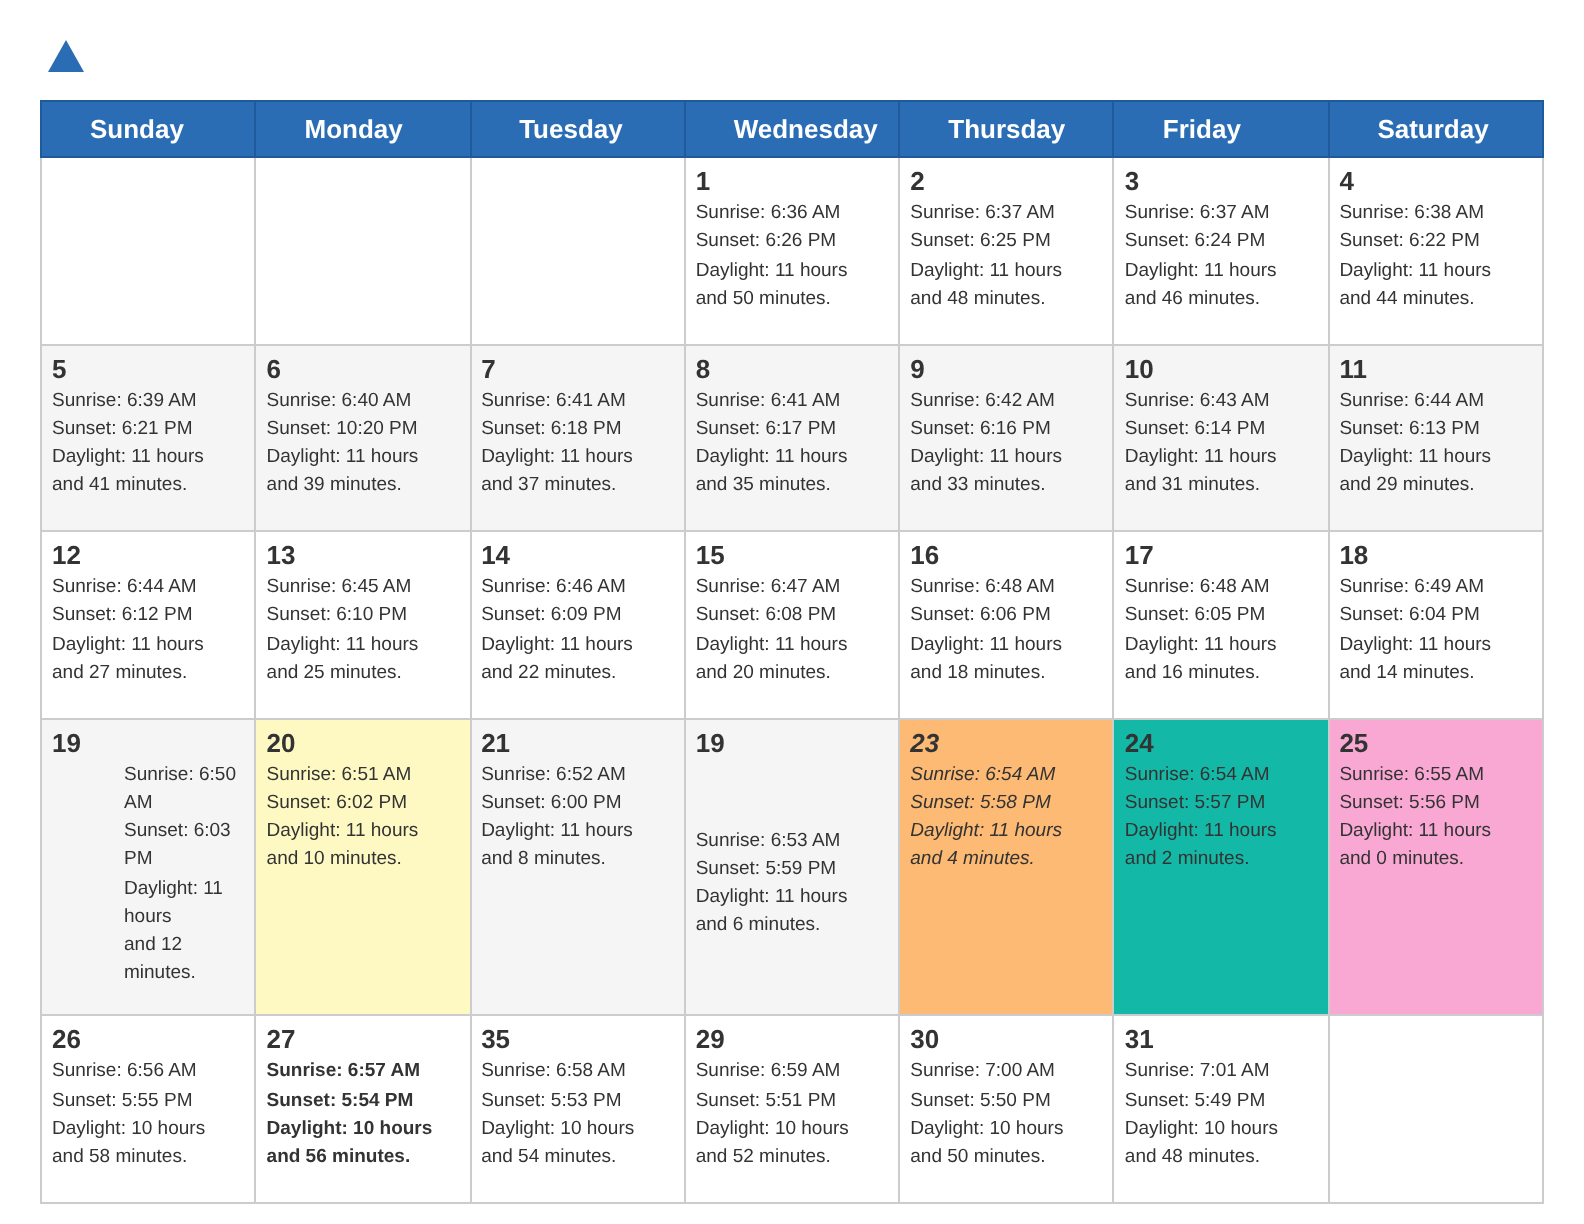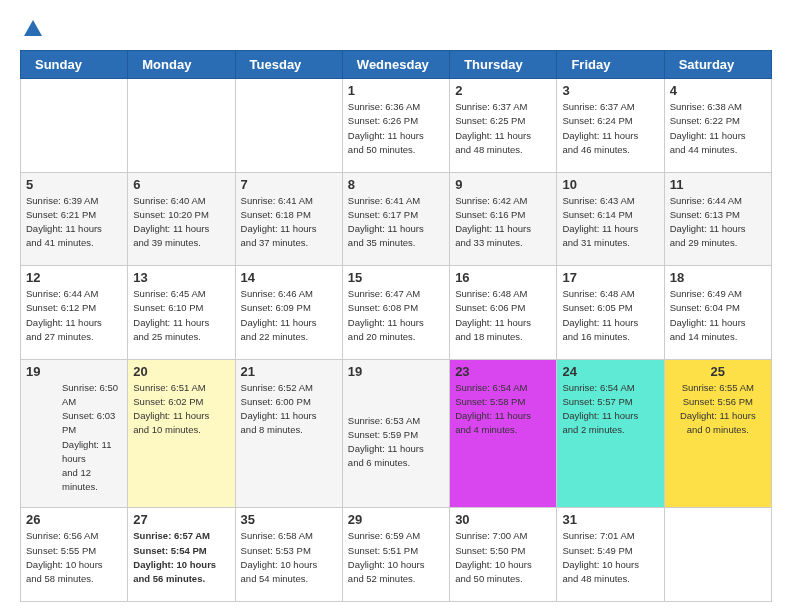--- a/index.html
+++ b/index.html
@@ -65,21 +65,21 @@
       flex: 1;
       border: 1px solid #ccc;
       border-collapse: collapse;
       width: 100%;
       table-layout: fixed;
     }
     .calendar th {
       background-color: #2a6db5;
       color: #fff;
       text-align: left;
-      padding: 6px 14px;
+      padding: 6px 24px;
       font-size: 13px;
       font-weight: 600;
       border: 1px solid #1e5a9c;
     }
     .calendar td {
       vertical-align: top;
       padding: 4px 5px;
       border: 1px solid #ccc;
       font-size: 9.5px;
       color: #333;
@@ -292,35 +292,35 @@
 Daylight: 11 hours
 and 8 minutes.</div>
           </td>
           <td style="background: rgb(245, 245, 245);">
             <span class="day-num">19</span>
             <div class="day-info" style="white-space: pre-line; margin-top: 35px;">Sunrise: 6:53 AM
 Sunset: 5:59 PM
 Daylight: 11 hours
 and 6 minutes.</div>
           </td>
-          <td style="background: #d946ef;">
+          <td style="background: #fdba74; font-style: italic;">
             <span class="day-num">23</span>
             <div class="day-info" style="white-space: pre-line;">Sunrise: 6:54 AM
 Sunset: 5:58 PM
 Daylight: 11 hours
 and 4 minutes.</div>
           </td>
-          <td style="background: #5eead4; margin-left: 37px;">
+          <td style="background: #14b8a6; margin-left: 37px;">
             <span class="day-num">24</span>
             <div class="day-info" style="white-space: pre-line;">Sunrise: 6:54 AM
 Sunset: 5:57 PM
 Daylight: 11 hours
 and 2 minutes.</div>
           </td>
-          <td style="background: #fde047; text-align: center;">
+          <td style="background: #f9a8d4;">
             <span class="day-num">25</span>
             <div class="day-info" style="white-space: pre-line;">Sunrise: 6:55 AM
 Sunset: 5:56 PM
 Daylight: 11 hours
 and 0 minutes.</div>
           </td>
         </tr>
         <tr>
           <td>
             <span class="day-num">26</span>

